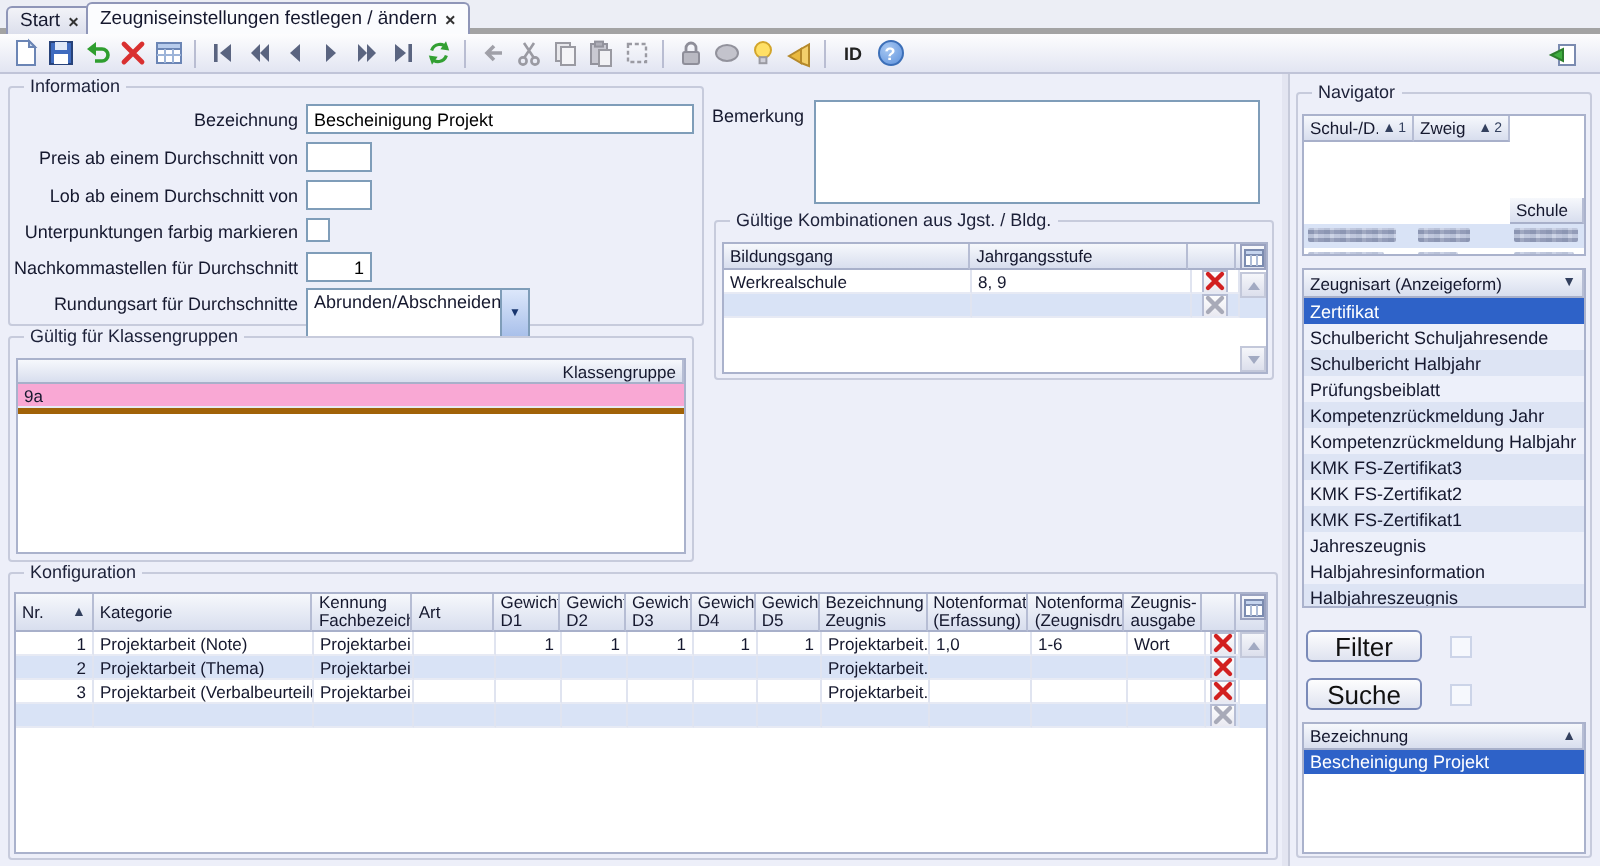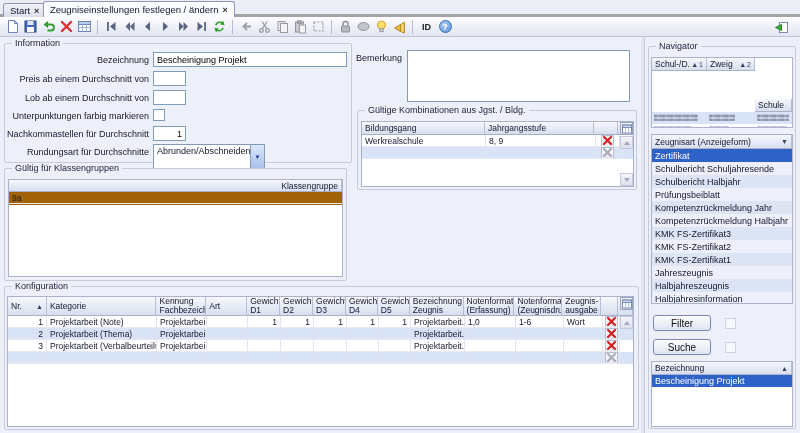--- a/index.html
+++ b/index.html
@@ -66,21 +66,21 @@
   
   .sbtn { position:absolute; width:13px; height:13px; background:linear-gradient(#f5f6fa,#dcdfec); border:1px solid #c3c8da;
           display:flex; align-items:center; justify-content:center; }
   .tri-up { width:0; height:0; border-left:3px solid transparent; border-right:3px solid transparent; border-bottom:4px solid #a2aac2; }
   .tri-dn { width:0; height:0; border-left:3px solid transparent; border-right:3px solid transparent; border-top:4px solid #a2aac2; }
   .chooser { position:absolute; width:13px; height:13px; background:linear-gradient(#f8f9fc,#dde1ef); border:1px solid #9aa2c0;
              display:flex; align-items:center; justify-content:center; }
 
   
   .btn { position:absolute; height:16px; border:1px solid #7a8ab8; border-radius:3px; background:linear-gradient(#fdfdfe,#dfe3f0);
-         font-size:10px; display:flex; align-items:center; justify-content:center; color:#111; }
+         font-size:13px; display:flex; align-items:center; justify-content:center; color:#111; }
 
   
   .mosaic { height:7px; border-radius:1px;
     background-image:repeating-linear-gradient(0deg, rgba(105,115,148,.45) 0 2px, rgba(205,212,230,.45) 2px 4px),
                      repeating-linear-gradient(90deg,#a9b3cc 0 3px,#cdd4e6 3px 5px,#b6bed6 5px 8px); }
   .mosaic.selm { background-image:repeating-linear-gradient(0deg, rgba(20,45,110,.5) 0 2px, rgba(150,175,230,.5) 2px 4px),
                      repeating-linear-gradient(90deg,#3a62b8 0 3px,#7e9ede 3px 5px,#4a6fc4 5px 8px); }
 
   .navpanel { position:absolute; left:644px; top:37px; width:156px; height:396px; background:#edeff9; border-left:1px solid #c6cada; }
   .splitter { position:absolute; left:641px; top:37px; width:3px; height:396px; background:#e3e5f1; }
@@ -326,21 +326,21 @@
     </div>
 
     <div class="fs" style="left:4px;top:131px;width:343px;height:113px;">
       <span class="legend">Gültig für Klassengruppen</span>
       <div class="tbl" style="left:3px;top:10px;width:335px;height:98px;">
         <div class="trow">
           <div class="th" style="width:333px;height:12px;text-align:right;">
               <span class="thlbl">Klassengruppe</span>
             </div>
         </div>
-        <div class="trow" style="background:#a16207;border-bottom:1px solid #a16207;">
+        <div class="trow" style="background:#f9a8d4;border-bottom:3px solid #a16207;">
           <div class="td" style="width:333px;height:12px;border-right:none;">9a</div>
         </div>
       </div>
     </div>
 
     <div class="fs" style="left:4px;top:249px;width:635px;height:144px;">
       <span class="legend">Konfiguration</span>
       <div class="tbl" style="left:2px;top:9px;width:627px;height:131px;">
         <div class="trow">
           <div class="th th2" style="width:39px;height:19px;flex-direction:row;align-items:center;">
@@ -595,22 +595,22 @@
         <div class="listitem sel">Zertifikat</div>
         <div class="listitem li-plain">Schulbericht Schuljahresende</div>
         <div class="listitem li-alt">Schulbericht Halbjahr</div>
         <div class="listitem li-plain">Prüfungsbeiblatt</div>
         <div class="listitem li-alt">Kompetenzrückmeldung Jahr</div>
         <div class="listitem li-plain">Kompetenzrückmeldung Halbjahr</div>
         <div class="listitem li-alt">KMK FS-Zertifikat3</div>
         <div class="listitem li-plain">KMK FS-Zertifikat2</div>
         <div class="listitem li-alt">KMK FS-Zertifikat1</div>
         <div class="listitem li-plain">Jahreszeugnis</div>
+        <div class="listitem li-plain">Halbjahresinformation</div>
         <div class="listitem li-alt">Halbjahreszeugnis</div>
-        <div class="listitem li-plain">Halbjahresinformation</div>
       </div>
 
       <div class="btn" style="left:4px;top:268px;width:58px;">Filter</div>
       <div class="cb pale" style="position:absolute;left:76px;top:271px;"></div>
       <div class="btn" style="left:4px;top:292px;width:58px;">Suche</div>
       <div class="cb pale" style="position:absolute;left:76px;top:295px;"></div>
 
       <div class="tbl" style="left:2px;top:314px;width:142px;height:66px;">
         <div class="trow">
           <div class="th" style="width:140px;height:13px;">

